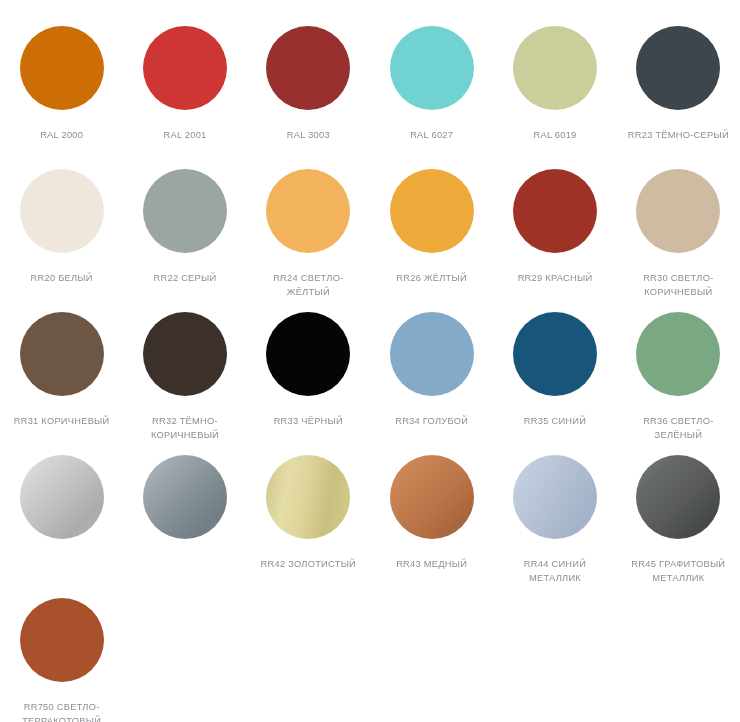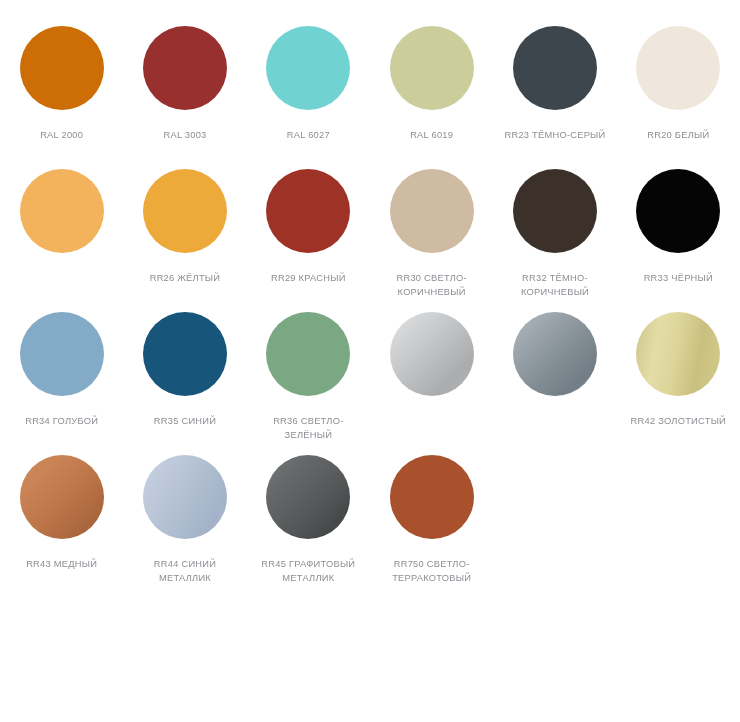--- a/index.html
+++ b/index.html
@@ -55,53 +55,66 @@
 </style>
 </head>
 <body>
 
 <div id="palette-grid">
     <div class="swatch-cell">
       <div class="swatch-disc" style="background: rgb(204, 109, 6);"></div>
       <div class="swatch-label">RAL 2000</div>
     </div>
     <div class="swatch-cell">
+      <div class="swatch-disc" style="background: rgb(206, 54, 52);"></div>
+      <div class="swatch-label">RAL 2001</div>
+    </div>
+    <div class="swatch-cell">
       <div class="swatch-disc" style="background: rgb(151, 48, 46);"></div>
       <div class="swatch-label">RAL 3003</div>
     </div>
     <div class="swatch-cell">
       <div class="swatch-disc" style="background: rgb(113, 211, 209);"></div>
       <div class="swatch-label">RAL 6027</div>
     </div>
     <div class="swatch-cell">
       <div class="swatch-disc" style="background: rgb(203, 205, 155);"></div>
       <div class="swatch-label">RAL 6019</div>
     </div>
     <div class="swatch-cell">
       <div class="swatch-disc" style="background: rgb(62, 70, 77);"></div>
       <div class="swatch-label">RR23 ТЁМНО-СЕРЫЙ</div>
     </div>
     <div class="swatch-cell">
       <div class="swatch-disc" style="background: rgb(239, 231, 220);"></div>
       <div class="swatch-label">RR20 БЕЛЫЙ</div>
     </div>
     <div class="swatch-cell">
+      <div class="swatch-disc" style="background: rgb(154, 165, 164);"></div>
+      <div class="swatch-label">RR22 СЕРЫЙ</div>
+    </div>
+    <div class="swatch-cell">
       <div class="swatch-disc" style="background: rgb(243, 178, 92);"></div>
+      <div class="swatch-label">RR24 СВЕТЛО-ЖЁЛТЫЙ</div>
     </div>
     <div class="swatch-cell">
       <div class="swatch-disc" style="background: rgb(237, 169, 58);"></div>
       <div class="swatch-label">RR26 ЖЁЛТЫЙ</div>
     </div>
     <div class="swatch-cell">
       <div class="swatch-disc" style="background: rgb(158, 50, 39);"></div>
       <div class="swatch-label">RR29 КРАСНЫЙ</div>
     </div>
     <div class="swatch-cell">
       <div class="swatch-disc" style="background: rgb(206, 187, 161);"></div>
       <div class="swatch-label">RR30 СВЕТЛО-КОРИЧНЕВЫЙ</div>
+    </div>
+    <div class="swatch-cell">
+      <div class="swatch-disc" style="background: rgb(109, 87, 68);"></div>
+      <div class="swatch-label">RR31 КОРИЧНЕВЫЙ</div>
     </div>
     <div class="swatch-cell">
       <div class="swatch-disc" style="background: rgb(60, 49, 42);"></div>
       <div class="swatch-label">RR32 ТЁМНО-КОРИЧНЕВЫЙ</div>
     </div>
     <div class="swatch-cell">
       <div class="swatch-disc" style="background: rgb(5, 5, 5);"></div>
       <div class="swatch-label">RR33 ЧЁРНЫЙ</div>
     </div>
     <div class="swatch-cell">

